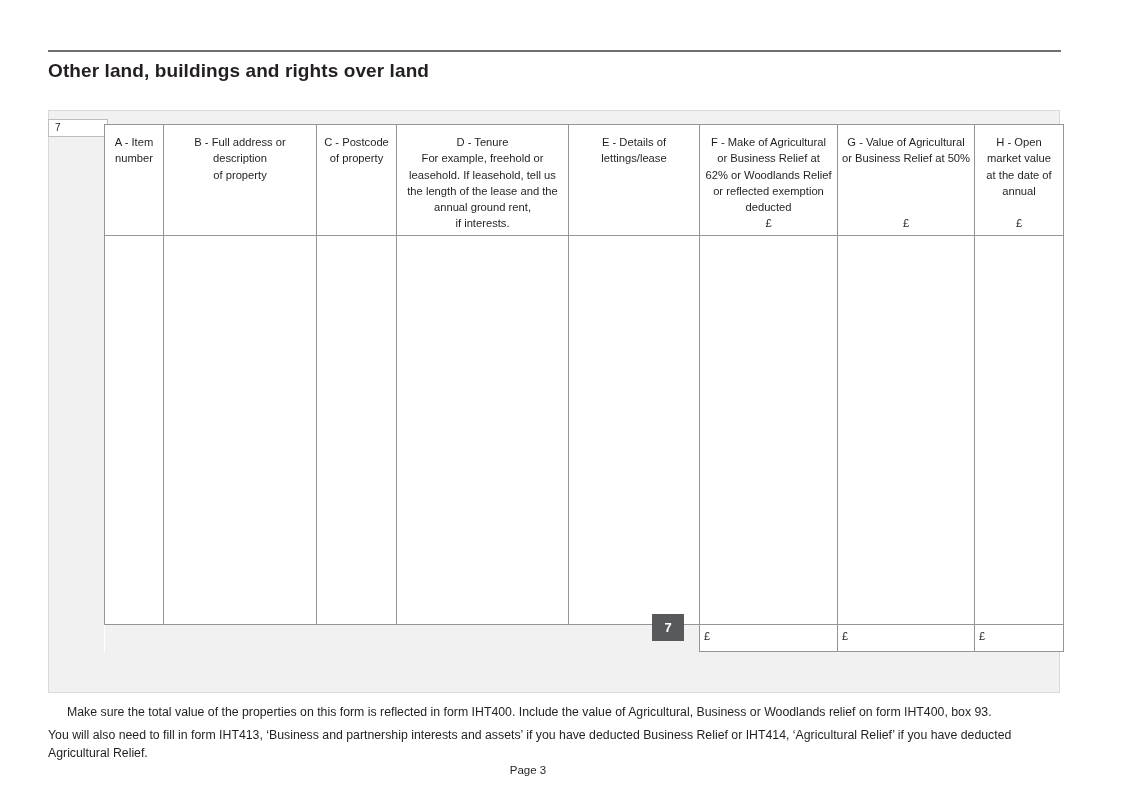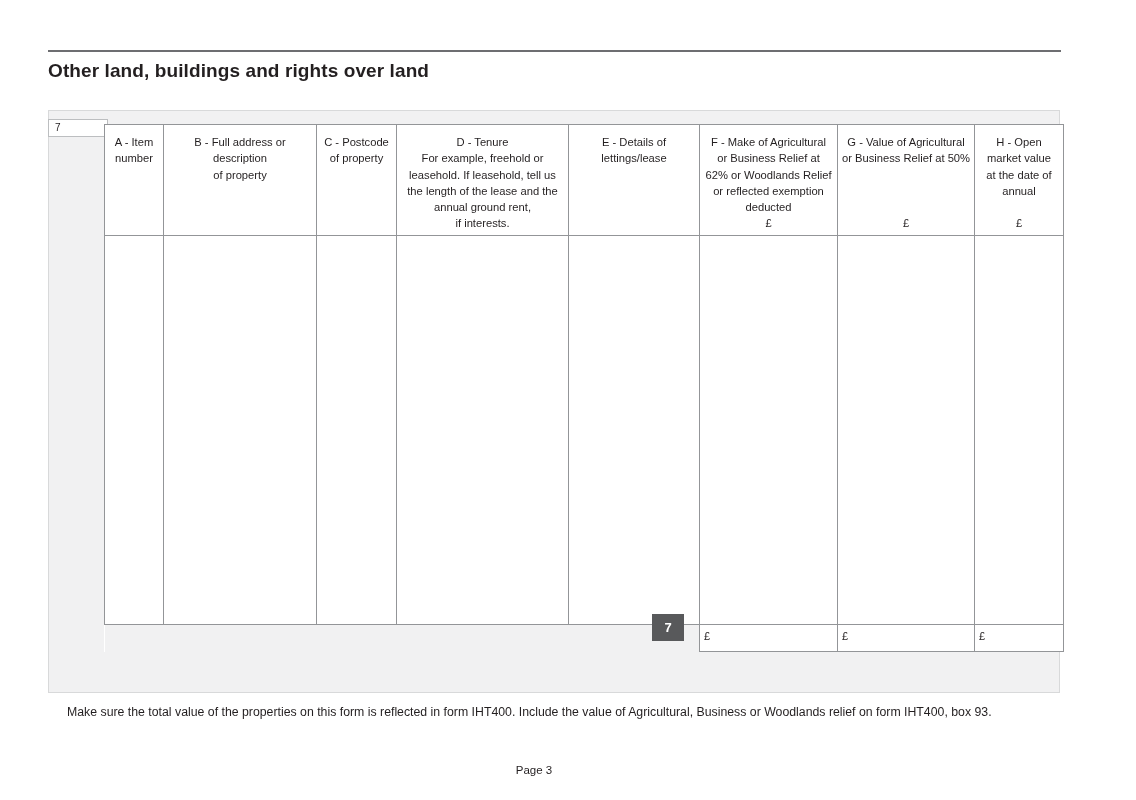--- a/index.html
+++ b/index.html
@@ -156,21 +156,21 @@
     position: absolute;
     left: 48px;
     top: 726px;
     width: 1000px;
     font-size: 12.3px;
     line-height: 18px;
     color: #231f20;
   }
   .page-num {
     position: absolute;
-    left: 16px;
+    left: 10px;
     top: 764px;
     width: 1036px;
     text-align: center;
     font-size: 11.5px;
     color: #231f20;
   }
 </style>
 </head>
 <body>
 
@@ -273,16 +273,17 @@
           <span class="pound-left">£</span>
         </td>
       </tr>
     </tbody>
   </table>
 
   <div class="tot-tag">7</div>
 
 
   <div class="note1">Make sure the total value of the properties on this form is reflected in form IHT400. Include the value of Agricultural, Business or Woodlands relief on form IHT400, box 93.</div>
+  <div class="note2">You will also need to fill in form IHT413, ‘Business and partnership interests and assets’ if you have deducted Business Relief or IHT414, ‘Agricultural Relief’ if you have deducted Agricultural Relief.</div>
 
   <div class="page-num">Page 3</div>
 
 </div>
 
 </body></html>

